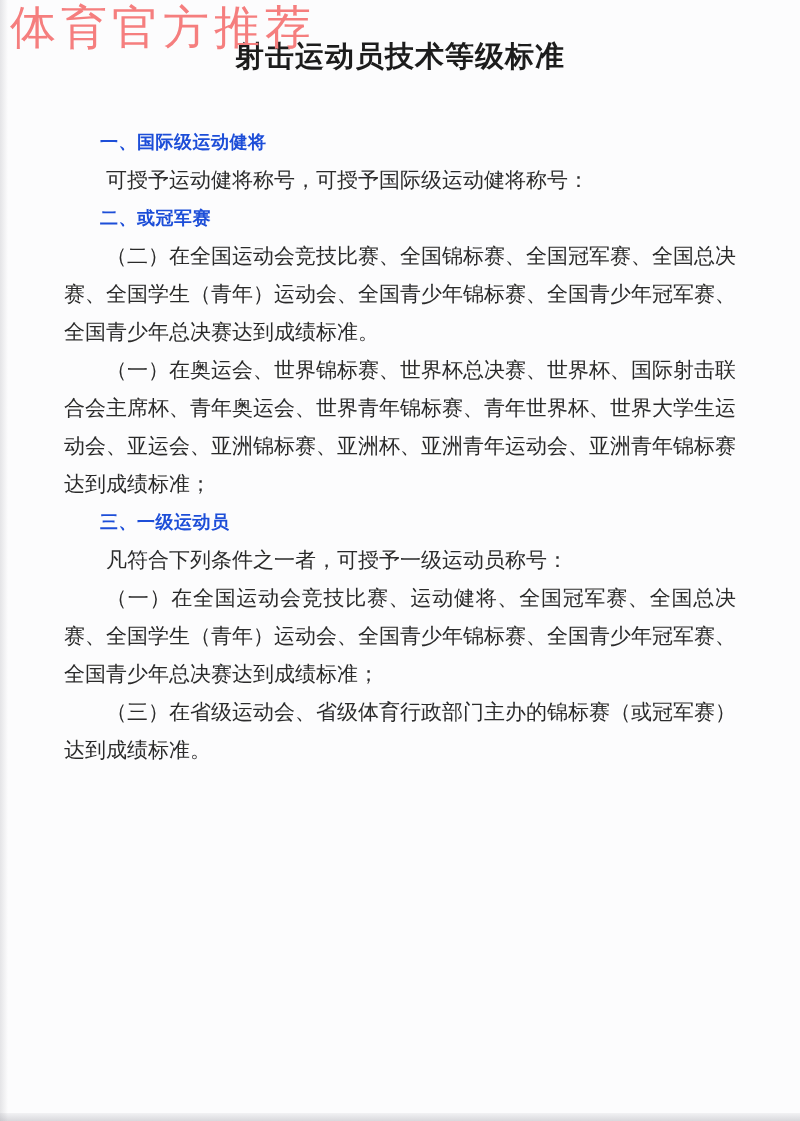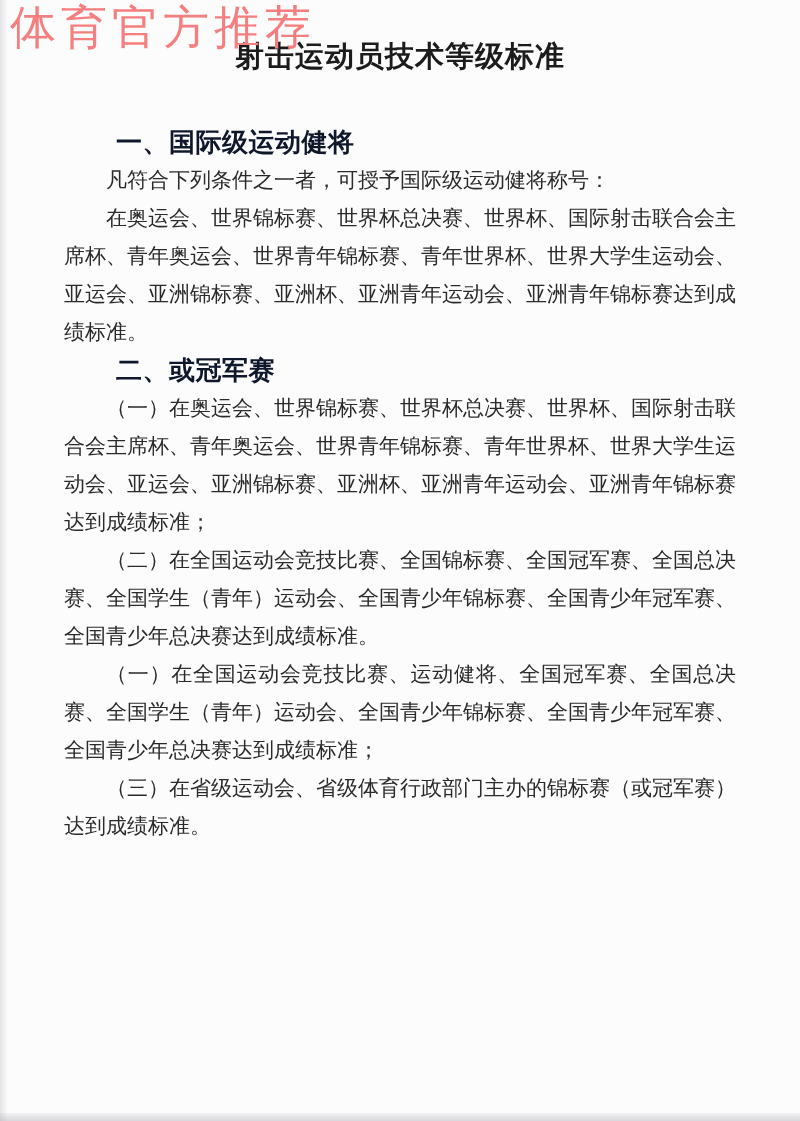--- a/index.html
+++ b/index.html
@@ -63,53 +63,54 @@
     color: #2a2a2a;
   }
 
   .content p {
     margin: 0;
     text-indent: 2em;
   }
 
   .content h2 {
     margin: 0;
-    font-size: 26px;
+    font-size: 18px;
     line-height: 38px;
     font-weight: bold;
     text-indent: 2em;
-    color: #0f172a;
+    color: #1d4ed8;
     font-family: "Liberation Sans", "DejaVu Sans", sans-serif;
     letter-spacing: 0.5px;
   }
 </style>
 </head>
 <body>
 
 <div class="page">
 
   <div class="watermark">体育官方推荐</div>
 
   <h1 class="doc-title">射击运动员技术等级标准</h1>
 
   <div class="content">
 
     <section>
       <h2>一、国际级运动健将</h2>
-      <p>凡符合下列条件之一者，可授予国际级运动健将称号：</p>
-      <p>在奥运会、世界锦标赛、世界杯总决赛、世界杯、国际射击联合会主席杯、青年奥运会、世界青年锦标赛、青年世界杯、世界大学生运动会、亚运会、亚洲锦标赛、亚洲杯、亚洲青年运动会、亚洲青年锦标赛达到成绩标准。</p>
+      <p>可授予运动健将称号，可授予国际级运动健将称号：</p>
     </section>
 
     <section>
       <h2>二、或冠军赛</h2>
+      <p>（二）在全国运动会竞技比赛、全国锦标赛、全国冠军赛、全国总决赛、全国学生（青年）运动会、全国青少年锦标赛、全国青少年冠军赛、全国青少年总决赛达到成绩标准。</p>
       <p>（一）在奥运会、世界锦标赛、世界杯总决赛、世界杯、国际射击联合会主席杯、青年奥运会、世界青年锦标赛、青年世界杯、世界大学生运动会、亚运会、亚洲锦标赛、亚洲杯、亚洲青年运动会、亚洲青年锦标赛达到成绩标准；</p>
-      <p>（二）在全国运动会竞技比赛、全国锦标赛、全国冠军赛、全国总决赛、全国学生（青年）运动会、全国青少年锦标赛、全国青少年冠军赛、全国青少年总决赛达到成绩标准。</p>
     </section>
 
     <section>
+      <h2>三、一级运动员</h2>
+      <p>凡符合下列条件之一者，可授予一级运动员称号：</p>
       <p>（一）在全国运动会竞技比赛、运动健将、全国冠军赛、全国总决赛、全国学生（青年）运动会、全国青少年锦标赛、全国青少年冠军赛、全国青少年总决赛达到成绩标准；</p>
       <p>（三）在省级运动会、省级体育行政部门主办的锦标赛（或冠军赛）达到成绩标准。</p>
     </section>
 
   </div>
 
   <div class="edge-left"></div>
   <div class="edge-bottom"></div>
 </div>
 

